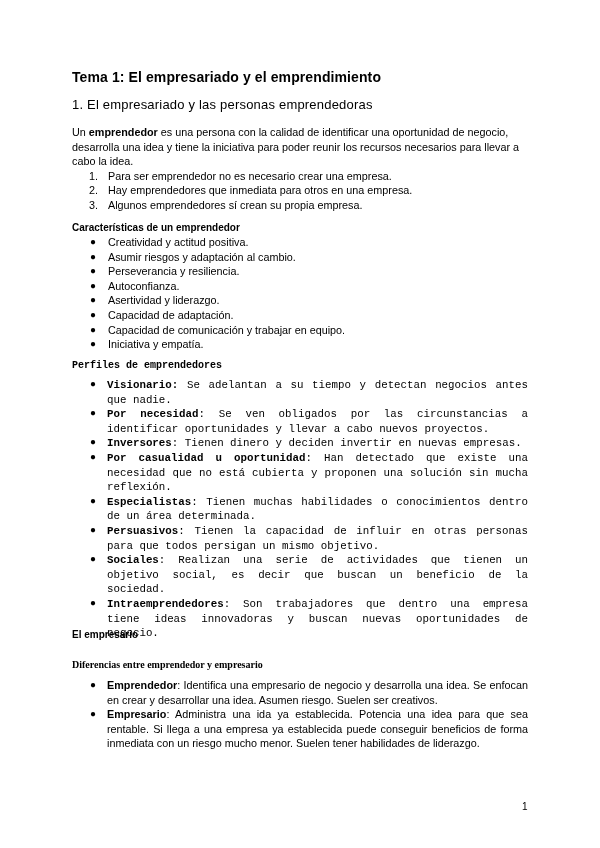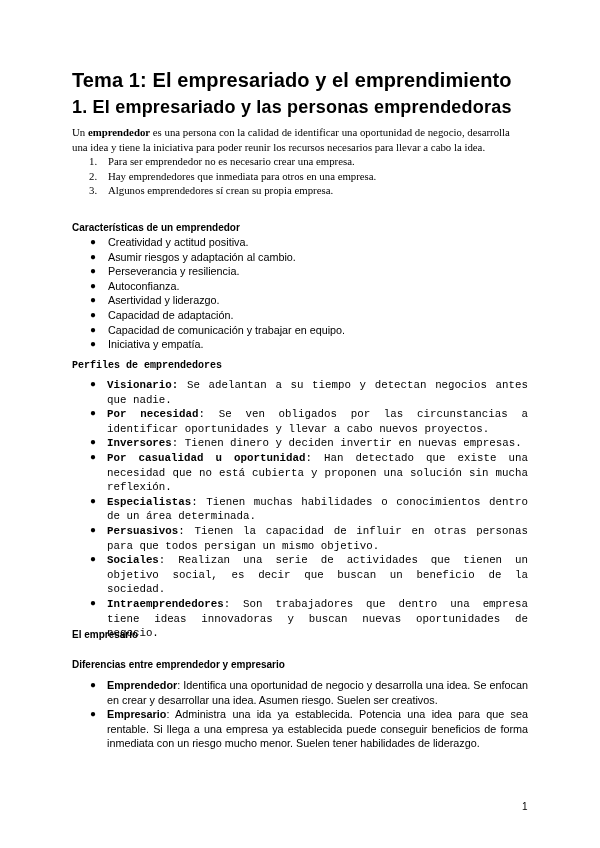--- a/index.html
+++ b/index.html
@@ -1,41 +1,41 @@
 <!DOCTYPE html>
 <html><head>
 <meta charset="utf-8">
 <style>
   html, body { margin: 0; padding: 0; background: #ffffff; }
   body { width: 600px; height: 848px; position: relative; overflow: hidden;
          font-family: "Liberation Sans", sans-serif; color: #000; }
   .page { position: absolute; left: 72px; top: 0; width: 456px; }
-  .h1 { position: absolute; left: 0; top: 69px; font-size: 20px; font-weight: bold; white-space: nowrap; letter-spacing: 0.1px; }
-  .h2 { position: absolute; left: 0; top: 97px; font-size: 18px; font-weight: bold; white-space: nowrap; letter-spacing: 0.2px; }
+  .h1 { position: absolute; left: 0; top: 69px; font-size: 14px; font-weight: bold; white-space: nowrap; letter-spacing: 0.1px; }
+  .h2 { position: absolute; left: 0; top: 97px; font-size: 13px; font-weight: normal; white-space: nowrap; letter-spacing: 0.2px; }
   .h3 { font-size: 10px; font-weight: bold; margin: 0; line-height: 15px; }
   .p { font-size: 10.8px; line-height: 14.6px; margin: 0; text-align: left; }
   .just { text-align: justify; }
   ol, ul { margin: 0; padding: 0; list-style: none; }
   .li { position: relative; font-size: 10.8px; line-height: 14.6px; padding-left: 36px; }
   .li .marker { position: absolute; left: 17px; top: 0; }
   .li.b .marker { left: 18px; font-size: 10px; }
   .li.b2 { padding-left: 35px; text-align: justify; }
   .li.b2 .marker { left: 18px; font-size: 10px; }
   strong { font-weight: bold; }
   .sec { position: absolute; left: 0; width: 456px; }
   .pagenum { position: absolute; left: 522px; top: 801px; font-size: 10px; }
 </style>
 </head>
 <body>
 
 <div class="page">
   <div class="h1">Tema 1: El empresariado y el emprendimiento</div>
   <div class="h2">1. El empresariado y las personas emprendedoras</div>
 
-  <div class="sec" style="top:125px;font-family:Liberation Serif, serif;">
+  <div class="sec" style="top:125px;">
     <p class="p"><span>Un </span><strong>emprendedor</strong><span> es una persona con la calidad de identificar una oportunidad de negocio, desarrolla una idea y tiene la iniciativa para poder reunir los recursos necesarios para llevar a cabo la idea.</span></p>
     <ol>
       <li class="li"><span class="marker">1.</span><span>Para ser emprendedor no es necesario crear una empresa.</span></li>
       <li class="li"><span class="marker">2.</span><span>Hay emprendedores que inmediata para otros en una empresa.</span></li>
       <li class="li"><span class="marker">3.</span><span>Algunos emprendedores sí crean su propia empresa.</span></li>
     </ol>
   </div>
 
   <div class="sec" style="top:220px;">
     <h3 class="h3">Características de un emprendedor</h3>
@@ -63,21 +63,21 @@
       <li class="li b2"><span class="marker">●</span><strong>Sociales</strong><span>: Realizan una serie de actividades que tienen un objetivo social, es decir que buscan un beneficio de la sociedad.</span></li>
       <li class="li b2"><span class="marker">●</span><strong>Intraemprendedores</strong><span>: Son trabajadores que dentro una empresa tiene ideas innovadoras y buscan nuevas oportunidades de negocio.</span></li>
     </ul>
   </div>
 
   <div class="sec" style="top:627px;">
     <h3 class="h3" style="margin-bottom:6px;">El empresario</h3>
   </div>
 
   <div class="sec" style="top:657px;">
-    <h3 class="h3" style="margin-bottom:6px;">Diferencias entre emprendedor y empresario</h3>
+    <h3 class="h3" style="margin-bottom:6px;font-family:Liberation Serif, serif;">Diferencias entre emprendedor y empresario</h3>
     <ul>
-      <li class="li b2"><span class="marker">●</span><strong>Emprendedor</strong><span>: Identifica una oportunidad de negocio y desarrolla una idea. Se enfocan en crear y desarrollar una idea. Asumen riesgo. Suelen ser creativos.</span></li>
+      <li class="li b2"><span class="marker">●</span><strong>Emprendedor</strong><span>: Identifica una empresario de negocio y desarrolla una idea. Se enfocan en crear y desarrollar una idea. Asumen riesgo. Suelen ser creativos.</span></li>
       <li class="li b2"><span class="marker">●</span><strong>Empresario</strong><span>: Administra una ida ya establecida. Potencia una idea para que sea rentable. Si llega a una empresa ya establecida puede conseguir beneficios de forma inmediata con un riesgo mucho menor. Suelen tener habilidades de liderazgo.</span></li>
     </ul>
   </div>
 </div>
 
 <div class="pagenum">1</div>
 
 </body></html>

